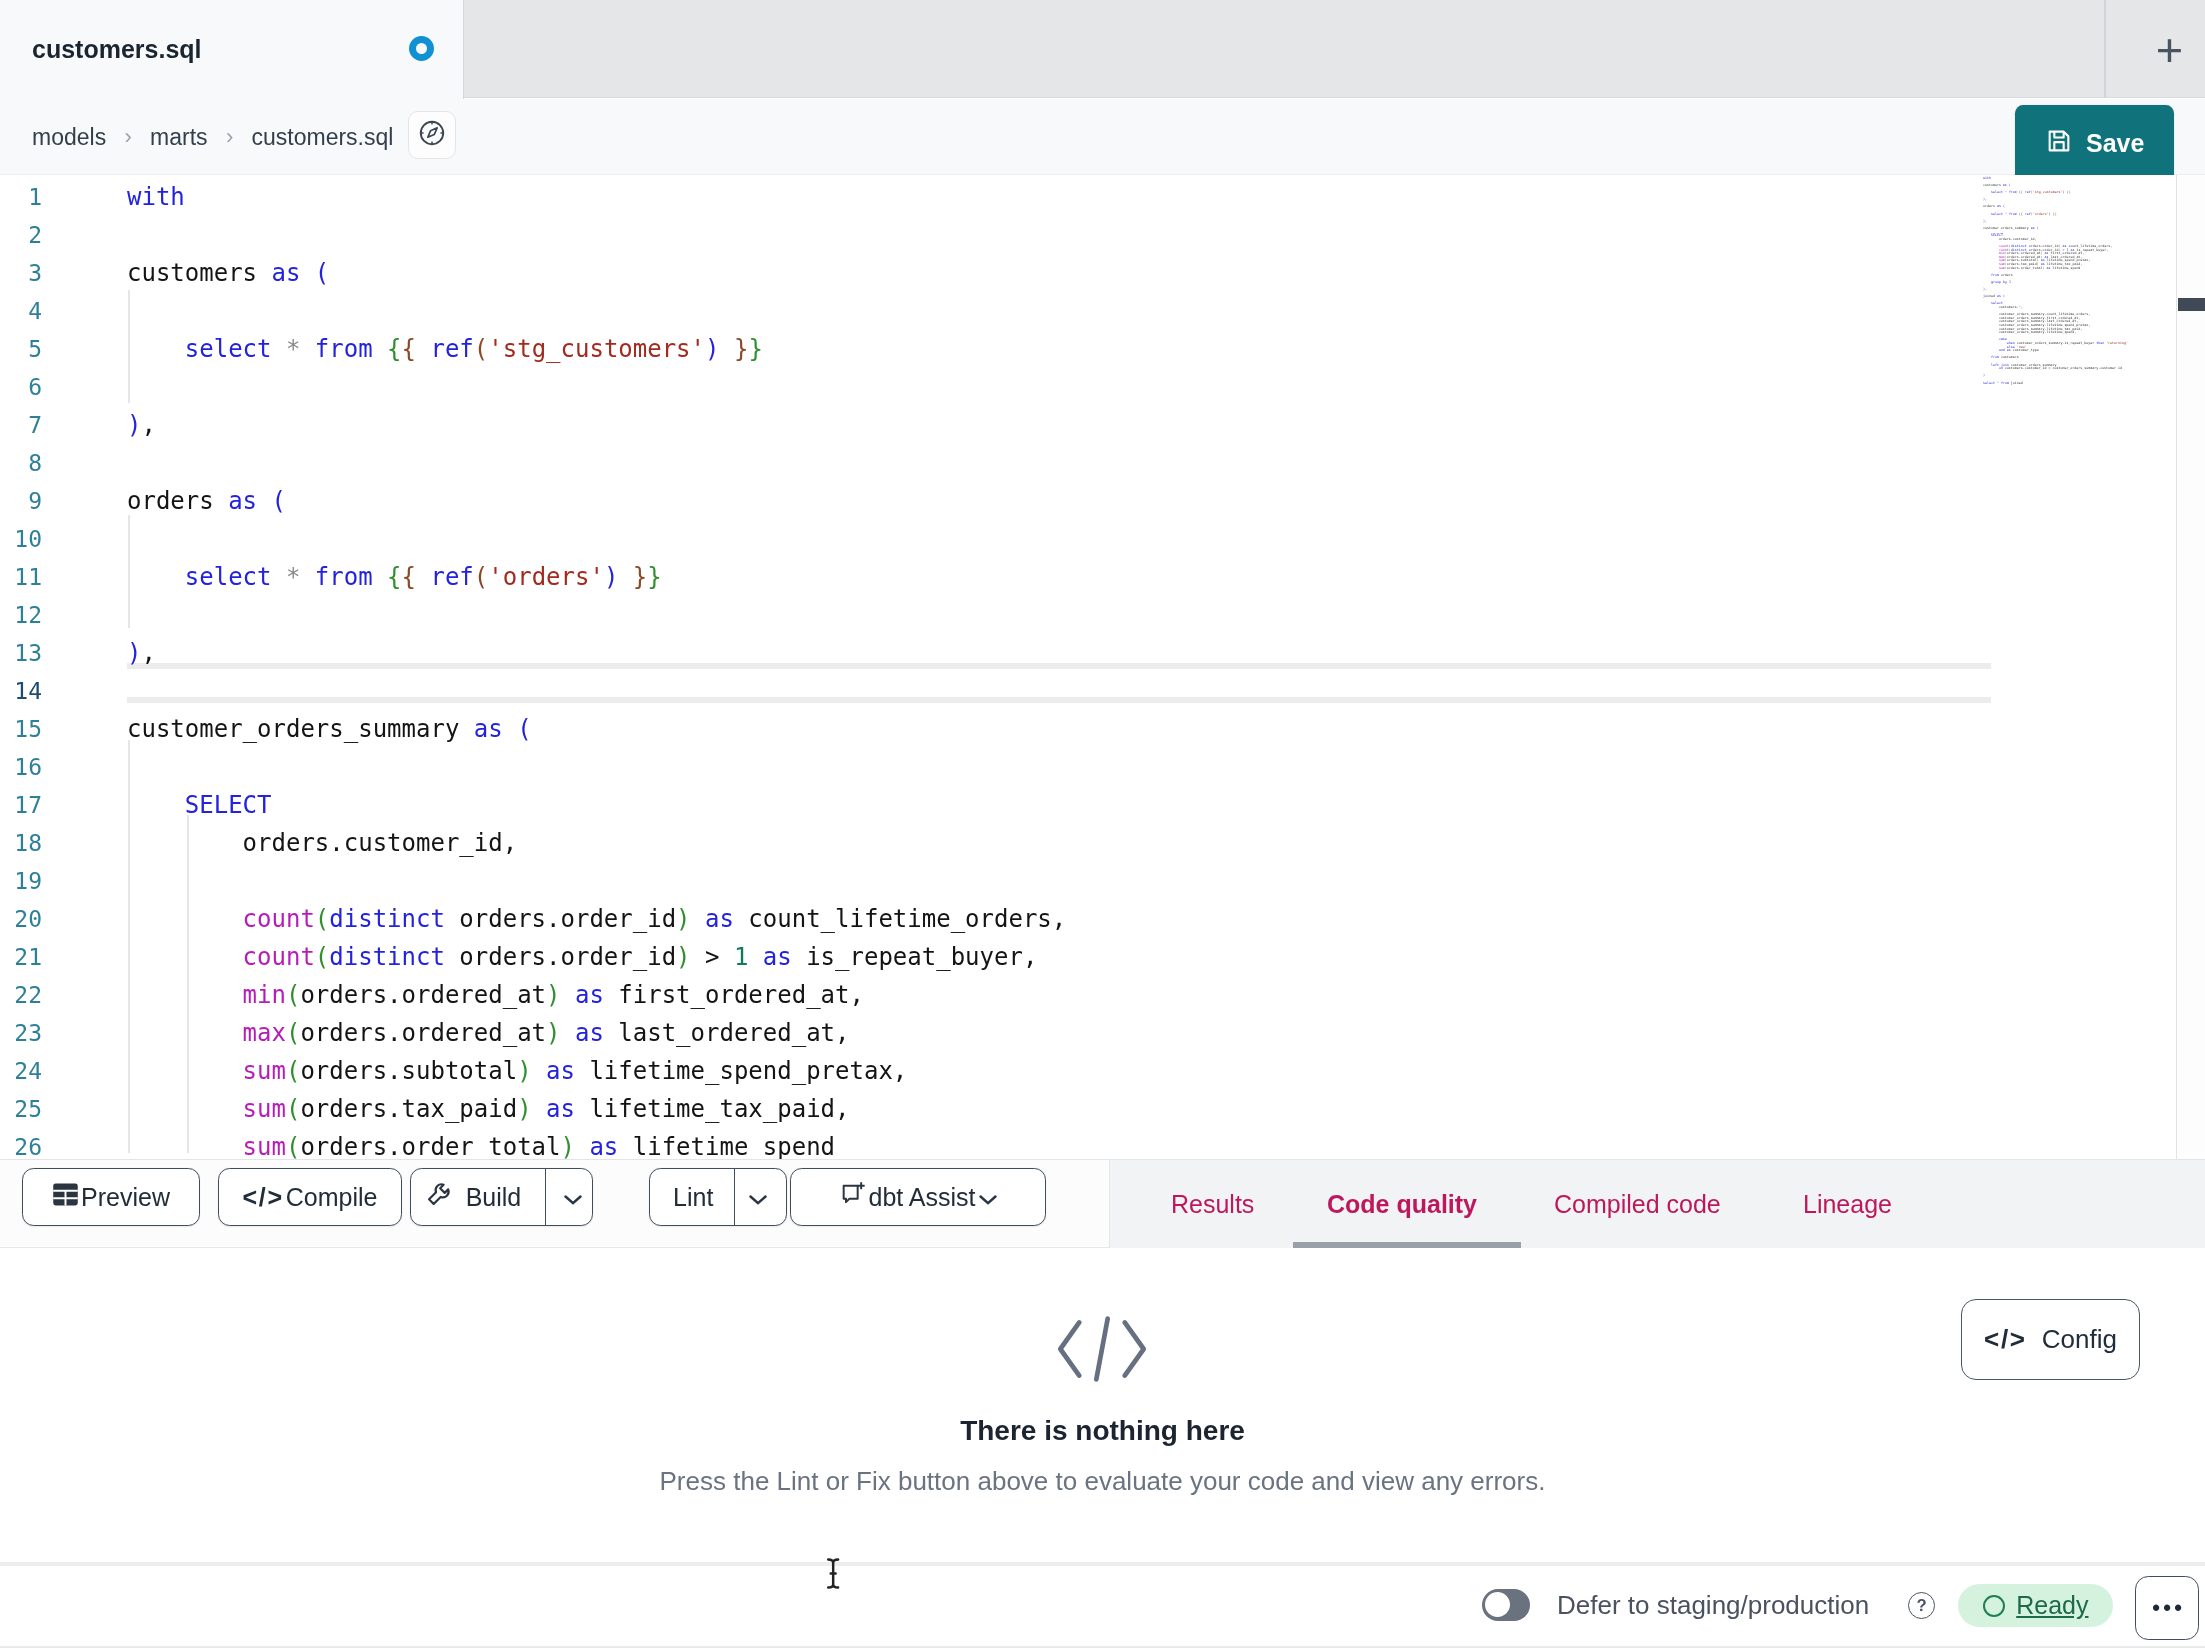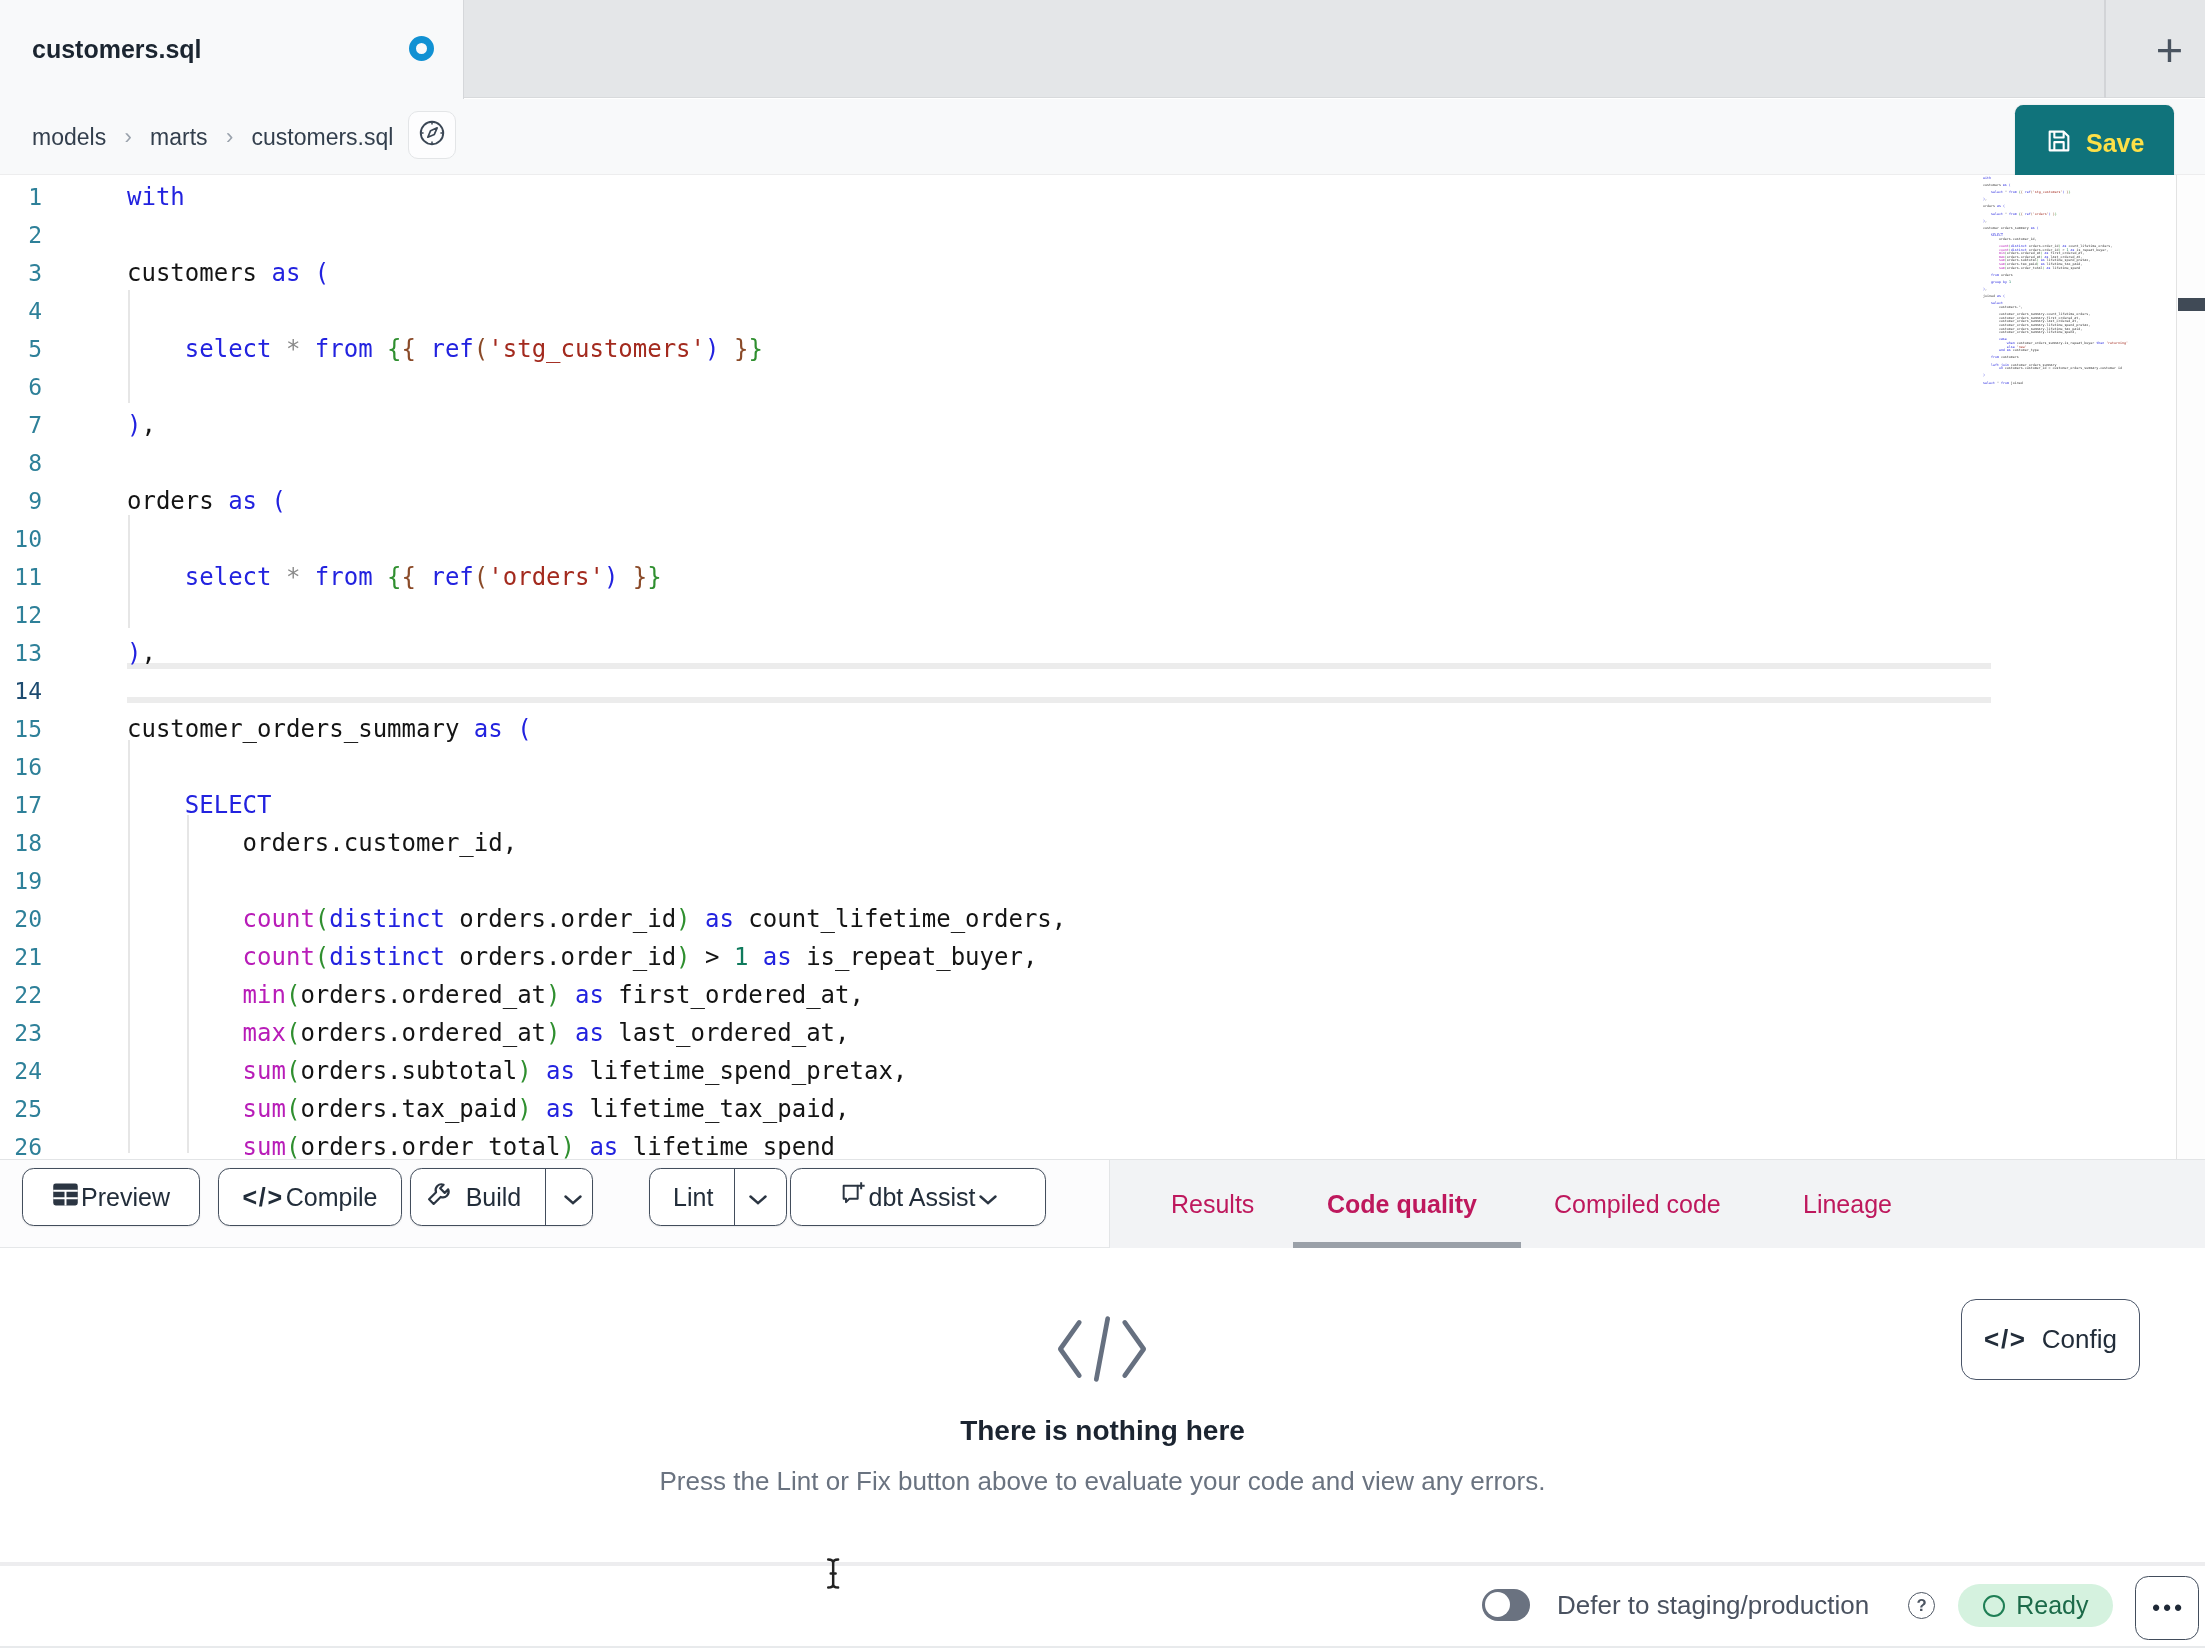--- a/index.html
+++ b/index.html
@@ -13,21 +13,21 @@
   .dot { position:absolute; left:409px; top:36px; width:25px; height:25px; border-radius:50%; border:7.5px solid #1191d3; background:#f8f9fa; }
   .tabbar-div { position:absolute; left:2104px; top:0; width:1.7px; height:98px; background:#d2d4d7; }
   .newtab { position:absolute; left:2134px; top:0; width:71px; height:98px; display:flex; align-items:center; justify-content:center; font-size:47px; font-weight:200; color:#4a5460; cursor:pointer; }
 
   
   .crumbbar { position:absolute; left:0; top:99px; width:2205px; height:76px; background:#f8f9fa; border-bottom:0.8px solid #ededee; }
   .crumbs { position:absolute; left:32px; top:0; height:76px; display:flex; align-items:center; gap:18.3px; font-size:23px; color:#333f4d; }
   .crumb { cursor:pointer; }
   .crumb-sep { color:#9aa2ac; font-size:22px; }
   .compass-btn { position:absolute; left:408px; top:11.7px; width:48px; height:48px; background:#fdfdfe; border:0.8px solid #e3e5e7; border-radius:10px; display:flex; align-items:center; justify-content:center; cursor:pointer; }
-  .save-btn { position:absolute; left:2015px; top:5.8px; width:159px; height:78px; background:#10737b; border-radius:8.3px; display:flex; align-items:center; justify-content:center; gap:13.3px; color:#fde047; font-size:25px; font-weight:600; cursor:pointer; box-shadow:0 0.8px 1.7px rgba(0,0,0,.15); }
+  .save-btn { position:absolute; left:2015px; top:5.8px; width:159px; height:78px; background:#10737b; border-radius:8.3px; display:flex; align-items:center; justify-content:center; gap:13.3px; color:#ffffff; font-size:25px; font-weight:600; cursor:pointer; box-shadow:0 0.8px 1.7px rgba(0,0,0,.15); }
 
   
   .editor { position:absolute; left:0; top:175px; width:2205px; height:984px; background:#ffffff; }
   .gutter { position:absolute; left:0; top:2.5px; width:42px; text-align:right; font-family:"DejaVu Sans Mono", monospace; font-size:23px; }
   .ln { height:38px; line-height:38px; color:#2e8099; }
   .ln-active { color:#1d4b70; }
   #code-lines { position:absolute; left:127px; top:2.5px; font-family:"DejaVu Sans Mono", monospace; font-size:24px; color:#141414; }
   .code-line { height:38px; line-height:38px; white-space:pre; }
   .tk-kw  { color:#2222df; }
   .tk-fn  { color:#b81cb8; }
@@ -61,21 +61,21 @@
   .empty-sub { position:absolute; left:0; top:218px; width:2205px; text-align:center; font-size:26px; color:#6a7380; }
   .config-btn { position:absolute; left:1961px; top:51px; width:179px; height:81px; background:#ffffff; border:1.7px solid #4a5568; border-radius:15px; display:flex; align-items:center; justify-content:center; gap:15px; font-size:26px; color:#222d3a; cursor:pointer; }
 
   
   .statdiv { position:absolute; left:0; top:1562px; width:2205px; height:4.2px; background:#ededef; }
   .statusbar { position:absolute; left:0; top:1566px; width:2205px; height:83px; background:#ffffff; border-bottom:3.3px solid #e8eaec; }
   .toggle { position:absolute; left:1482px; top:23px; width:48px; height:32px; background:#6a7280; border-radius:16px; cursor:pointer; }
   .knob { position:absolute; left:3.3px; top:3.3px; width:25px; height:25px; background:#ffffff; border-radius:50%; }
   .defer-label { position:absolute; left:1557px; top:0; height:79px; display:flex; align-items:center; font-size:26px; color:#4a5260; }
   .help { position:absolute; left:1908px; top:26px; width:27px; height:27px; border:1.7px solid #4c5562; border-radius:50%; display:flex; align-items:center; justify-content:center; font-size:16.7px; font-weight:700; color:#4c5562; cursor:pointer; }
-  .ready { position:absolute; left:1958px; top:18.3px; width:155px; height:43px; background:#d5f2df; border-radius:22px; display:flex; align-items:center; justify-content:center; gap:11.7px; font-size:25px; color:#1c6a49; }
+  .ready { position:absolute; left:1958px; top:18.3px; width:155px; height:43px; background:#d5f2df; border-radius:22px; display:flex; align-items:center; justify-content:center; gap:11.7px; font-size:25px; color:#1c6a49;text-decoration:underline; }
   .ring { width:22px; height:22px; border:2.5px solid #1f7f55; border-radius:50%; }
   .more-btn { position:absolute; left:2135px; top:10px; width:64px; height:64px; background:#ffffff; border:1.7px solid #424d5c; border-radius:13.3px; display:flex; align-items:center; justify-content:center; font-size:22px; font-weight:700; letter-spacing:3.3px; color:#1f2937; cursor:pointer; padding-left:3.3px; }
 
   .cursor-ibeam { position:absolute; left:824px; top:1557px; }
 </style>
 </head>
 <body>
 
 <div class="tabbar">
   <div class="tab-active">

